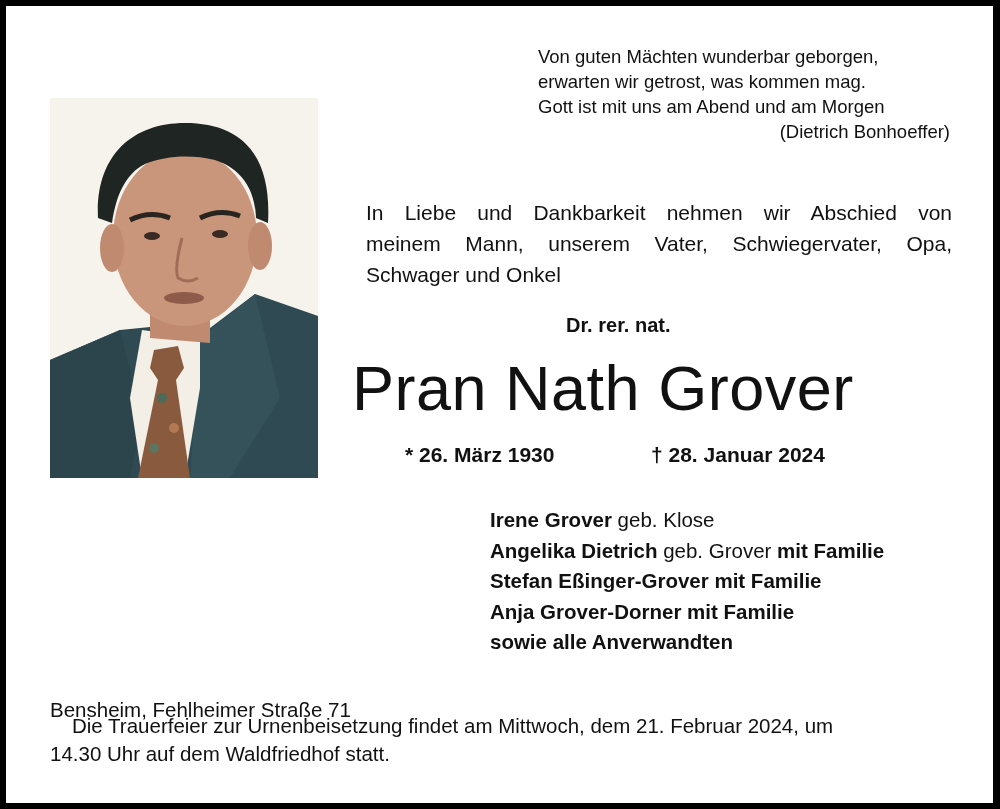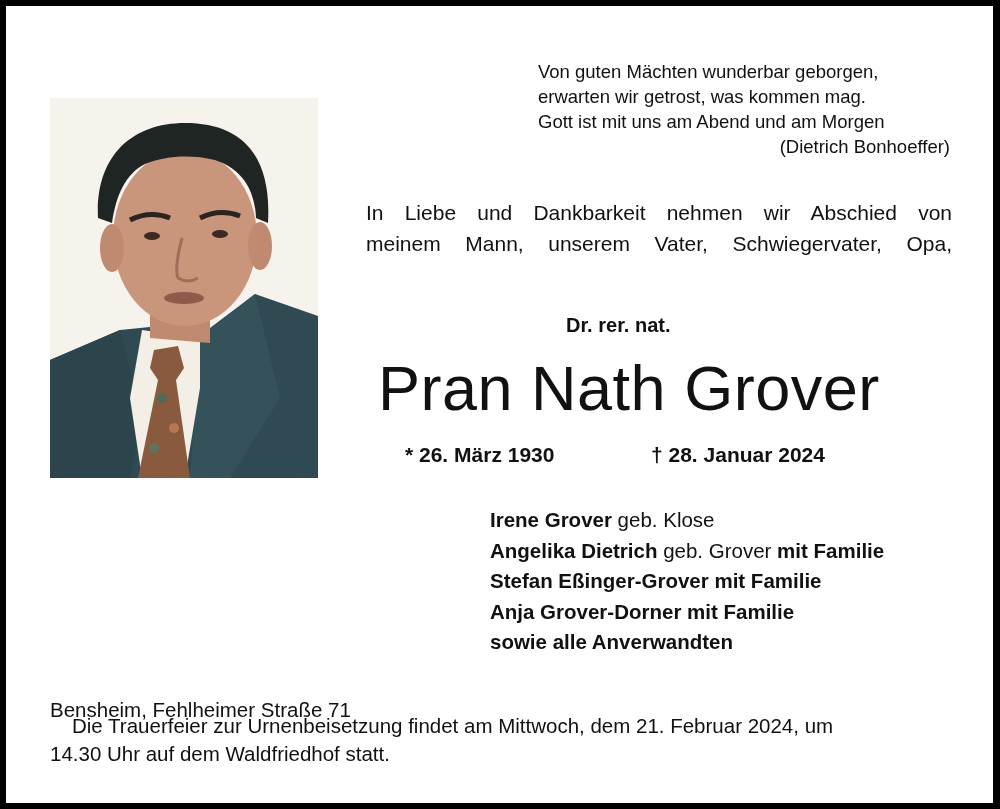--- a/index.html
+++ b/index.html
@@ -2,28 +2,28 @@
 <html><head>
   <meta charset="utf-8">
   <style>
     html, body { margin: 0; padding: 0; background: #ffffff; }
     body { width: 1000px; height: 809px; position: relative; overflow: hidden;
            font-family: "Liberation Sans", "DejaVu Sans", sans-serif; color: #111; }
     .frame { position: absolute; left: 0; top: 0; width: 1000px; height: 809px; box-sizing: border-box;
              border-top: 6px solid #000; border-left: 6px solid #000;
              border-right: 7px solid #000; border-bottom: 6px solid #000; background: #fff; }
     .abs { position: absolute; }
-    .poem { left: 538px; top: 59px; width: 412px; font-size: 18.5px; line-height: 25px; }
+    .poem { left: 538px; top: 44px; width: 412px; font-size: 18.5px; line-height: 25px; }
     .poem .line { white-space: nowrap; }
     .poem .author { text-align: right; }
     .intro { left: 366px; top: 197px; width: 586px; font-size: 21px; line-height: 31px; text-align: justify; }
     .intro .line { display: block; white-space: nowrap; }
     .intro .line.j { text-align: justify; text-align-last: justify; }
     .title { left: 566px; top: 314px; font-size: 20px; font-weight: bold; }
-    .name { left: 378px; top: 350px; font-size: 63px; letter-spacing: 0.5px; font-weight: normal; line-height: 76px; white-space: nowrap; }
+    .name { left: 352px; top: 350px; font-size: 63px; letter-spacing: 0.5px; font-weight: normal; line-height: 76px; white-space: nowrap; }
     .birth { left: 405px; top: 443px; font-size: 21px; font-weight: bold; white-space: nowrap; }
     .death { left: 651px; top: 443px; font-size: 21px; font-weight: bold; white-space: nowrap; }
     .mourners { left: 490px; top: 505px; font-size: 20.5px; line-height: 30.5px; }
     .mourners .line { white-space: nowrap; }
     .mourners b { font-weight: bold; }
     .mourners .n { font-weight: normal; }
     .address { left: 50px; top: 670px; font-size: 20.5px; white-space: nowrap; margin-top: 28px; }
     .service { left: 50px; top: 712px; width: 905px; font-size: 20.5px; line-height: 28px; }
     .photo { left: 50px; top: 98px; width: 268px; height: 380px; background: #f7f3ee; overflow: hidden; }
   </style>
@@ -71,20 +71,21 @@
 <div class="abs poem">
   <div class="line">Von guten Mächten wunderbar geborgen,</div>
   <div class="line">erwarten wir getrost, was kommen mag.</div>
   <div class="line">Gott ist mit uns am Abend und am Morgen</div>
   <div class="line author">(Dietrich Bonhoeffer)</div>
 </div>
 
 <div class="abs intro">
   <span class="line j">In Liebe und Dankbarkeit nehmen wir Abschied von</span>
   <span class="line j">meinem Mann, unserem Vater, Schwiegervater, Opa,</span>
+  <span class="line">Schwager und Onkel</span>
 </div>
 
 <div class="abs title">Dr. rer. nat.</div>
 <div class="abs name">Pran Nath Grover</div>
 
 <div class="abs birth">* 26. März 1930</div>
 <div class="abs death">† 28. Januar 2024</div>
 
 <div class="abs mourners">
   <div class="line">

